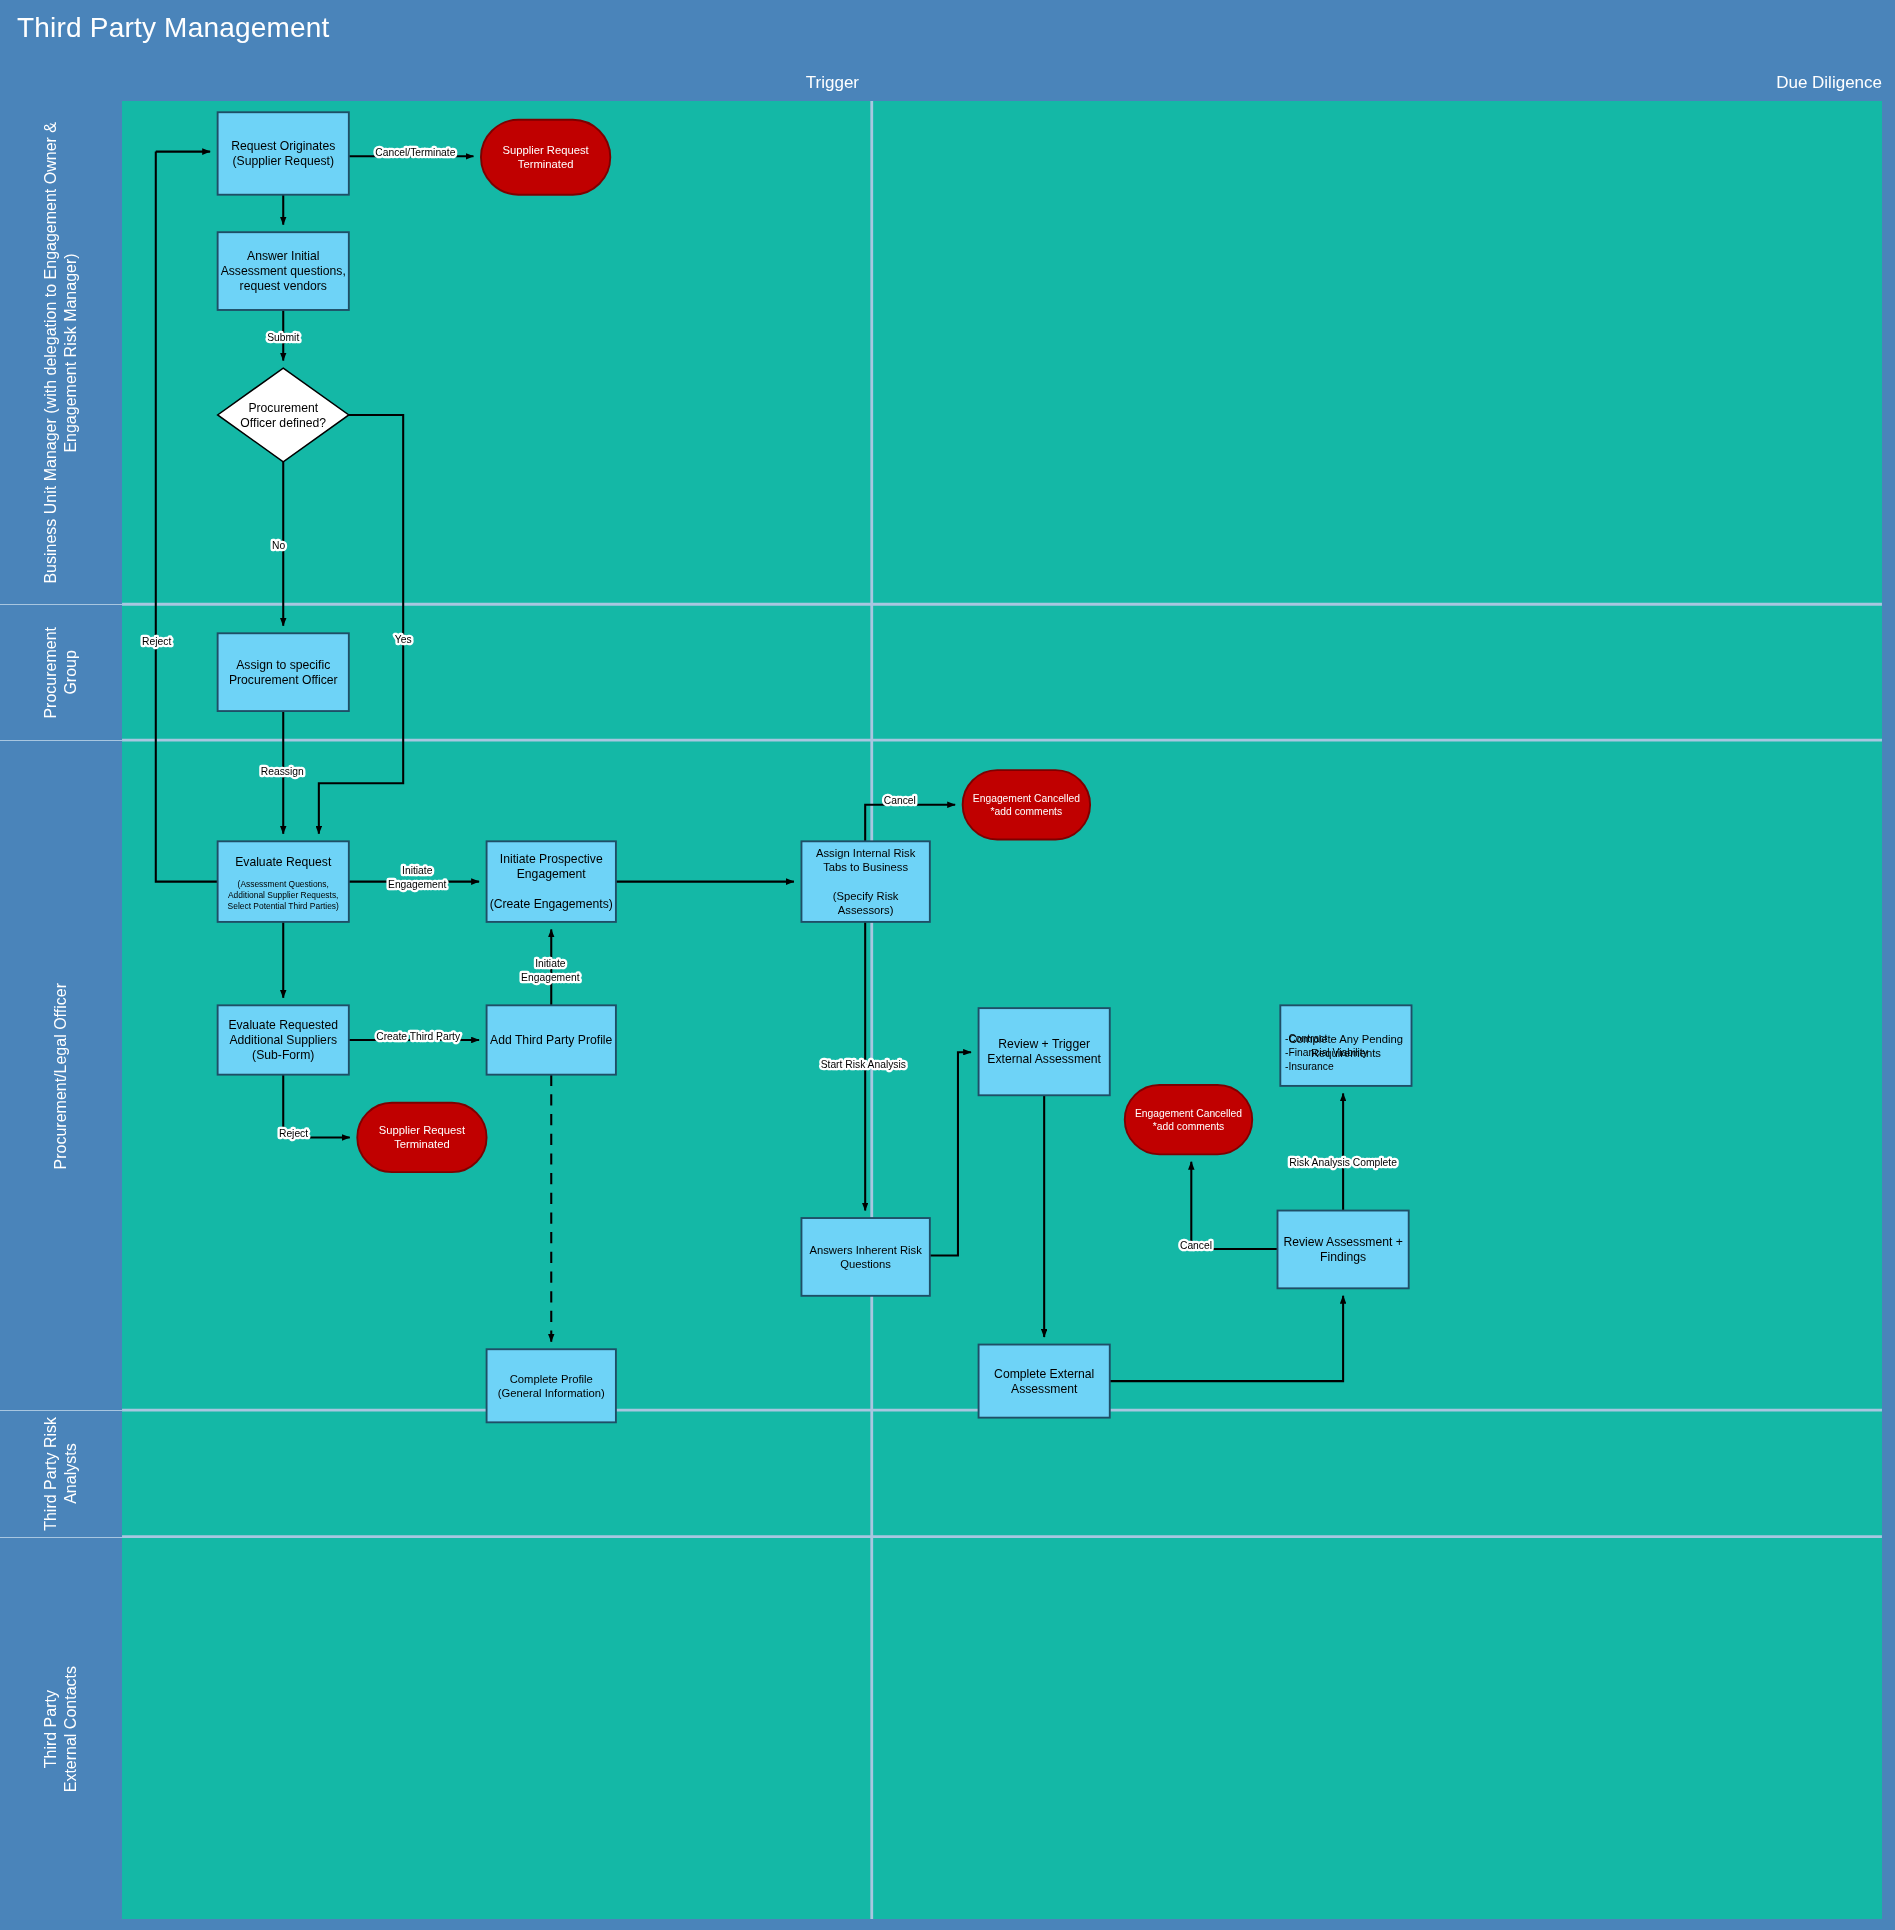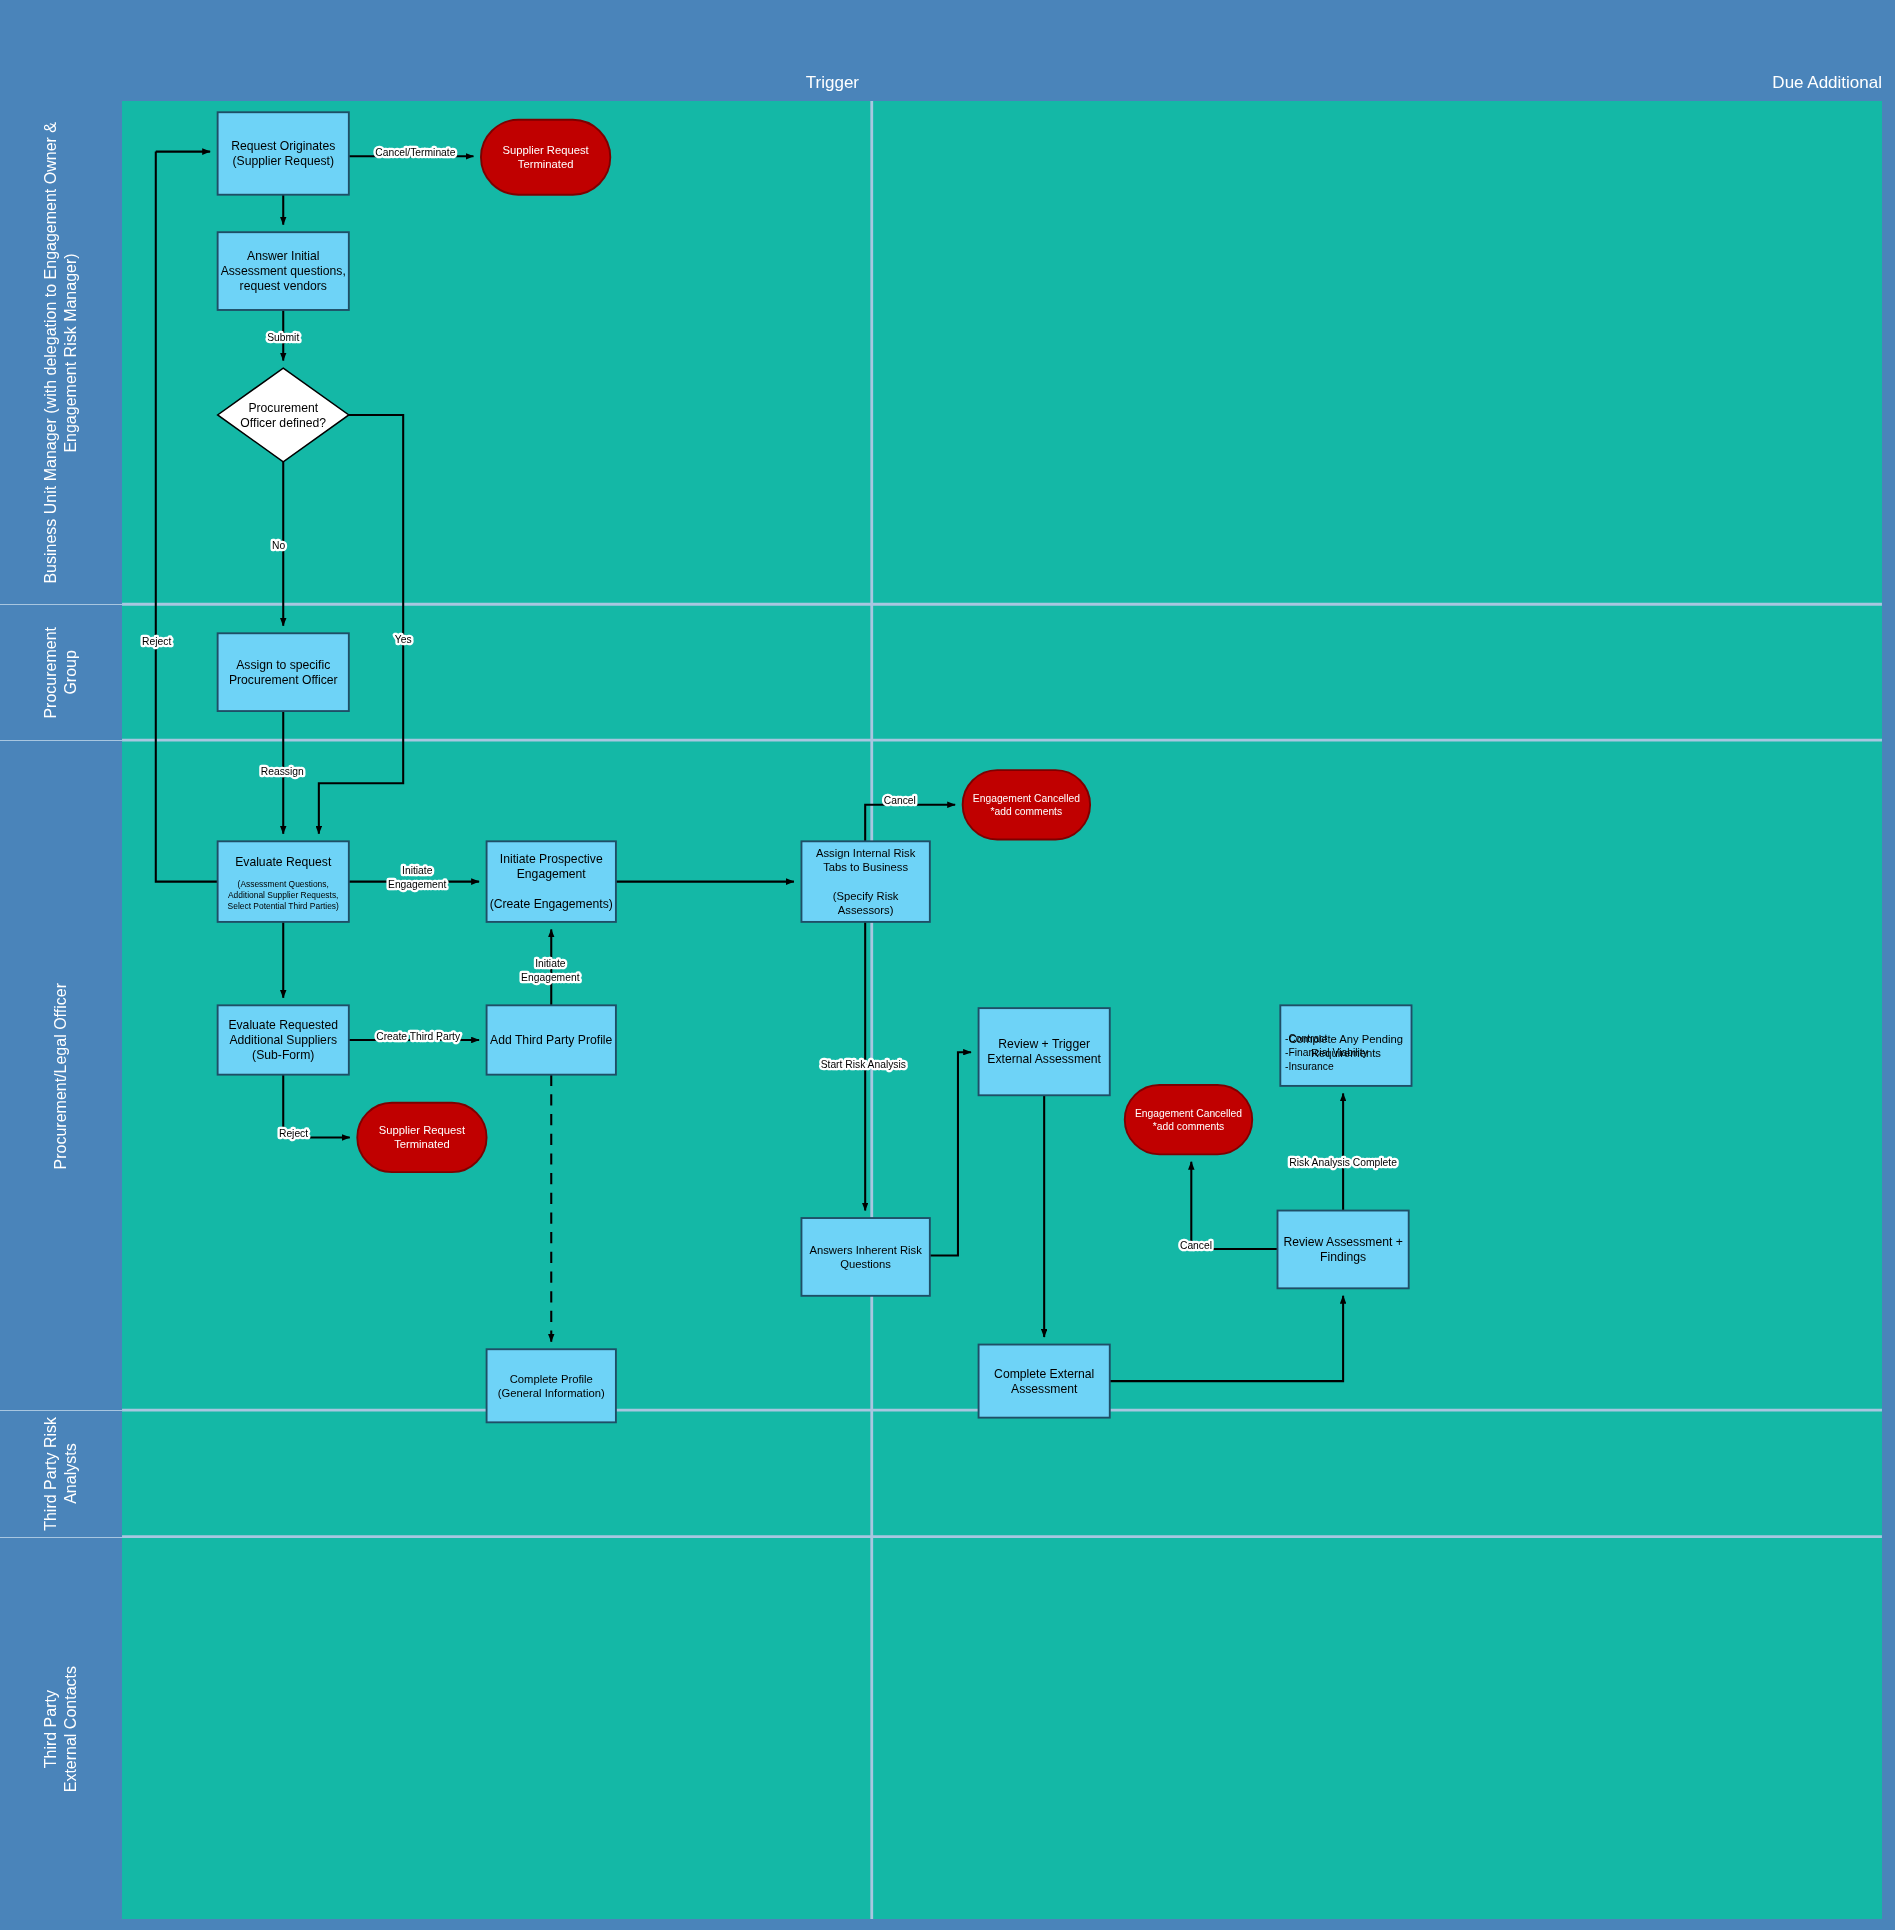--- a/index.html
+++ b/index.html
@@ -24,24 +24,25 @@
   }
   #canvas{position:absolute;left:122px;top:101px;width:1760px;height:1818px;background:#14b8a6;}
   svg{display:block;}
   .nodeText{font-family:"Liberation Sans",sans-serif;}
 </style>
 </head>
 <body>
 
 <div id="page">
 
+  <div id="title">Third Party Management</div>
 
   <div id="phase-header">
       <div class="phase-label" style="left: 122px; width: 750px;">Trigger</div>
-      <div class="phase-label" style="left: 871px; width: 1024px;">Due Additional</div>
+      <div class="phase-label" style="left: 871px; width: 1024px;">Due Diligence</div>
     </div>
   <div id="lane-labels">
       <div class="lane-label" style="left: 0px; top: 101px; width: 122px; height: 503px; border-top: none;">
         <span>Business Unit Manager (with delegation to Engagement Owner &amp;
 Engagement Risk Manager)</span>
       </div>
       <div class="lane-label" style="left: 0px; top: 604px; width: 122px; height: 136px; border-top: 0.9px solid rgb(168, 198, 224);">
         <span>Procurement
 Group</span>
       </div>

